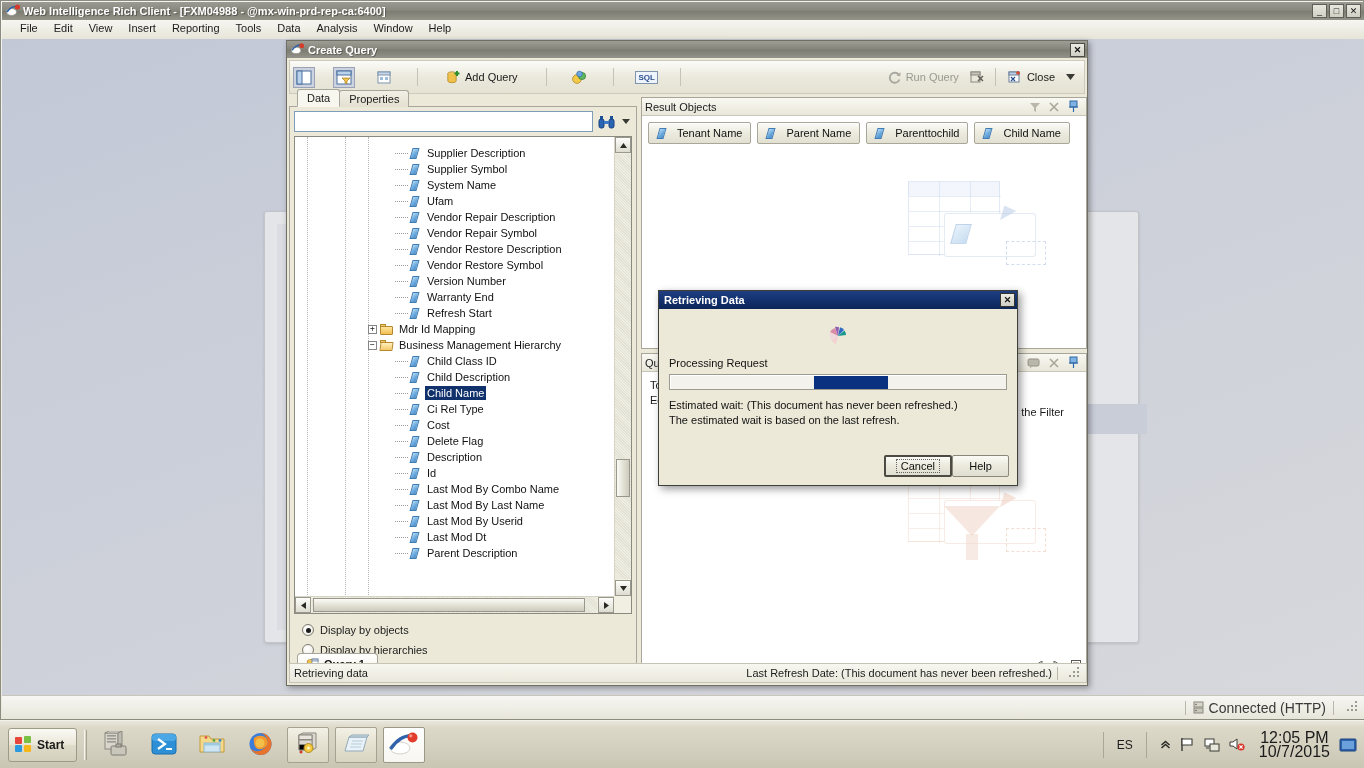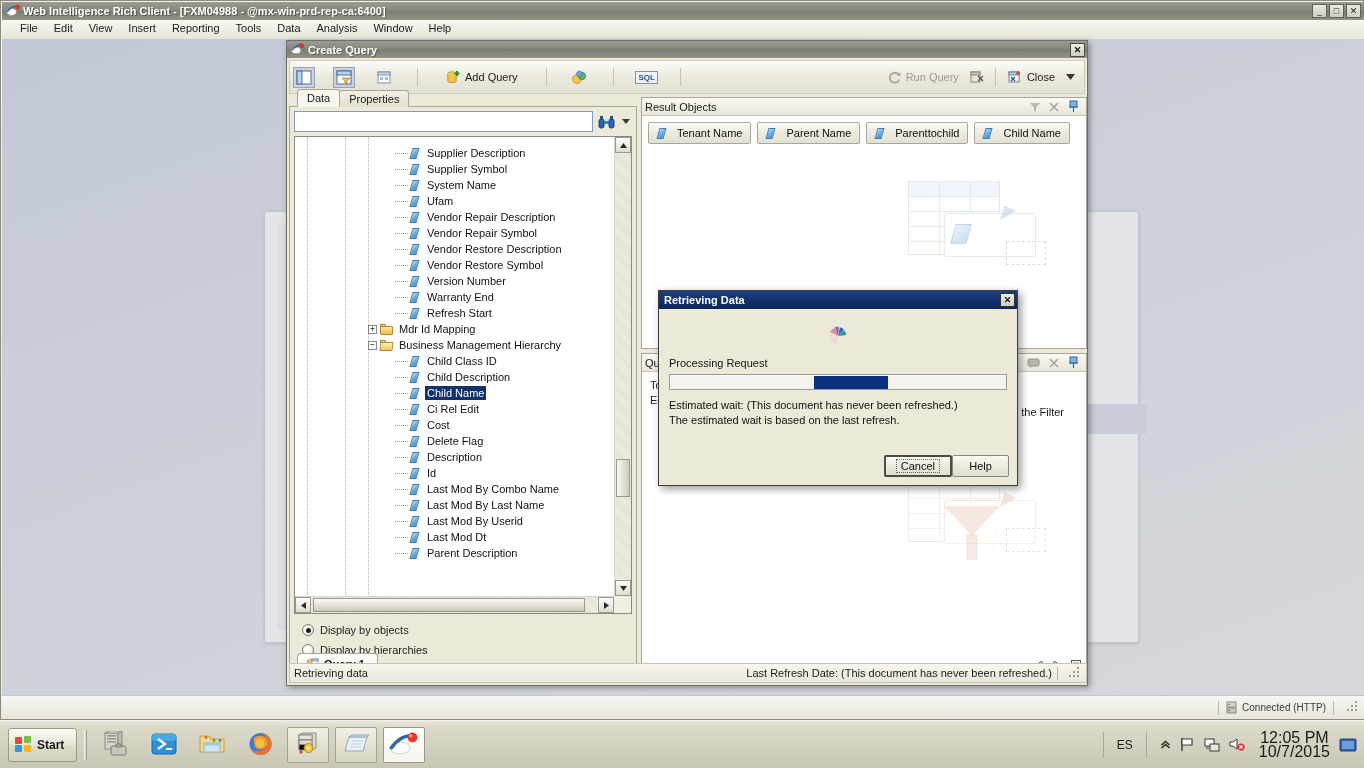--- a/index.html
+++ b/index.html
@@ -74,21 +74,21 @@
     background: #c9cdd8;
   }
 
   .app-statusbar {
     position: absolute; left: 1px; top: 694px; width: 1362px; height: 24px;
     background: linear-gradient(180deg,#f6f6f3 0%, #e8e6da 100%);
     border-top: 1px solid #c8c6b8;
     display: flex; align-items: center; justify-content: flex-end; padding-right: 4px;
   }
   .conn-sep { width:1px; height:14px; background:#b9b7aa; margin: 0 7px; }
-  .conn-label { font-size: 10px; color: #3a3a3a; }
+  .conn-label { font-size: 14px; color: #3a3a3a; }
   .grip {
     width: 13px; height: 13px; margin-left: 6px; position: relative;
   }
   .grip i {
     position:absolute; width:2px; height:2px; background:#9b9b91;
   }
 
   
   .cq {
     position: absolute; left: 286px; top: 40px; width: 802px; height: 646px;
@@ -764,21 +764,21 @@
                     <span class="par"></span>
                   </span>
                   <span class="tnode-label">Child Name</span>
                 </div>
                 <div class="trow">
                   <span class="ind" style="width: 100px;"></span>
                   <span class="dotline"></span>
                   <span class="obj-ico">
                     <span class="par"></span>
                   </span>
-                  <span class="tnode-label">Ci Rel Edit</span>
+                  <span class="tnode-label">Ci Rel Type</span>
                 </div>
                 <div class="trow">
                   <span class="ind" style="width: 100px;"></span>
                   <span class="dotline"></span>
                   <span class="obj-ico">
                     <span class="par"></span>
                   </span>
                   <span class="tnode-label">Cost</span>
                 </div>
                 <div class="trow">

